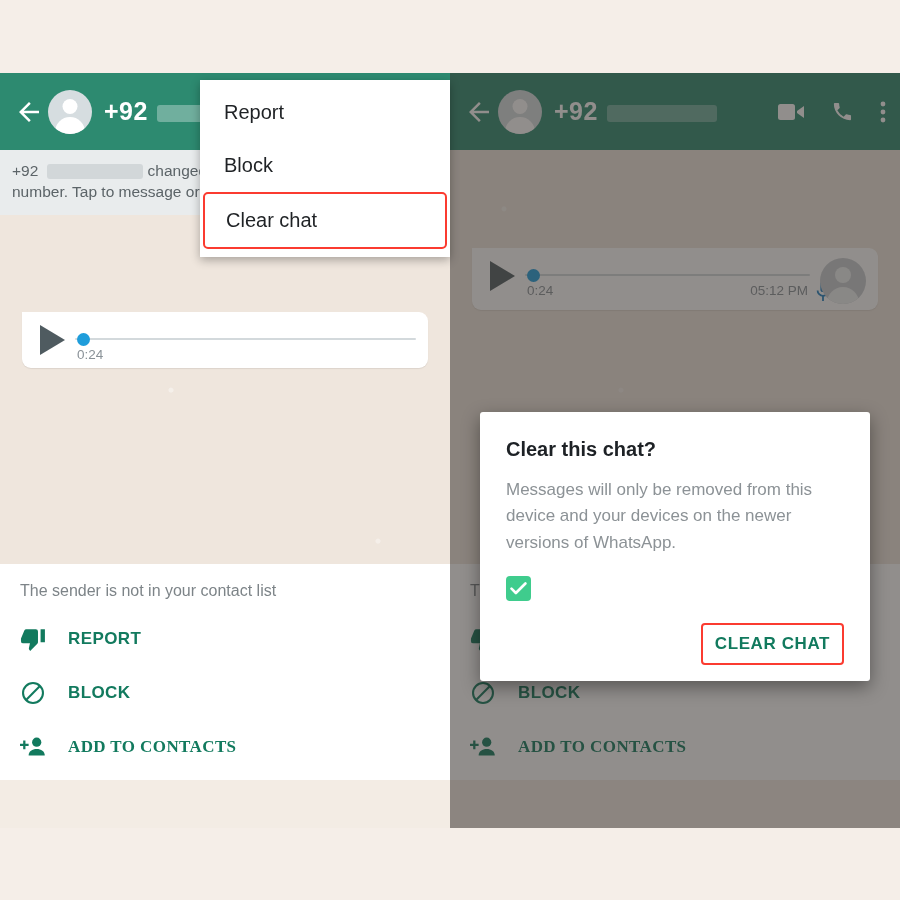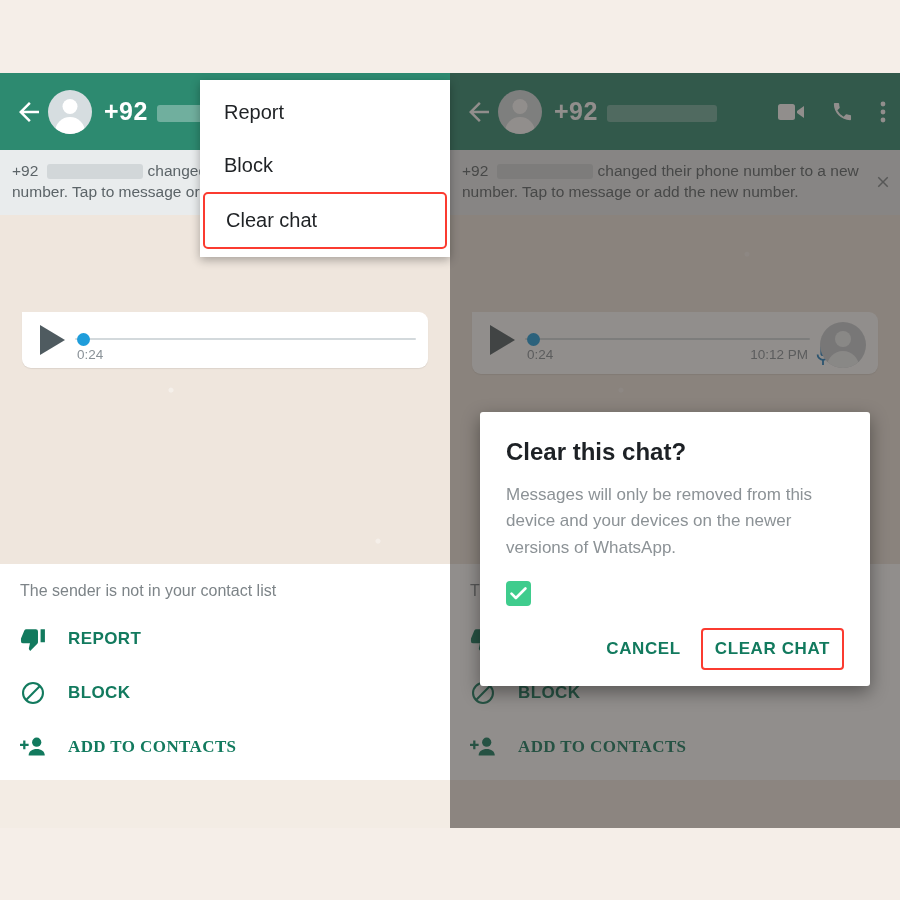--- a/index.html
+++ b/index.html
@@ -82,21 +82,21 @@
   .strip{position:absolute;left:0;right:0;bottom:0;height:48px;background:#f3ece4;}
 
   
   .menu{position:absolute;left:200px;top:80px;width:250px;background:#fff;box-shadow:0 3px 9px rgba(0,0,0,.3);z-index:9;padding:6px 0 8px;box-sizing:border-box;}
   .mitem{padding:15px 0 15px 24px;font-size:20px;color:#1f2225;}
   .mitem.hl{border:2.5px solid #fb3b30;border-radius:5px;margin:0 3px;padding-left:21px;}
 
   
   .dim{position:absolute;inset:0;background:rgba(55,50,46,.55);z-index:5;}
   .dialog{position:absolute;left:30px;top:339px;width:390px;background:#fff;border-radius:3px;box-shadow:0 6px 18px rgba(0,0,0,.4);z-index:6;padding:26px 26px 16px;box-sizing:border-box;}
-  .dlg-title{font-size:24px;color:#1d2125;font-weight:bold;margin:0 0 16px;}
+  .dlg-title{font-size:20px;color:#1d2125;font-weight:bold;margin:0 0 16px;}
   .dlg-body{font-size:17px;color:#8c9296;line-height:1.55;margin:0 0 20px;}
   .dlg-check{display:flex;align-items:flex-start;margin-bottom:22px;}
   .cbox{width:25px;height:25px;border-radius:4px;background:#3fcc8d;flex:0 0 auto;margin-right:18px;position:relative;}
   .cbox svg{position:absolute;left:4px;top:5px;}
   .dlg-check .ctext{font-size:16.5px;color:#8c9296;line-height:1.38;}
   .dlg-actions{display:flex;justify-content:flex-end;align-items:center;gap:6px;}
   .btn{color:#127a5e;font-size:17px;font-weight:bold;letter-spacing:.6px;padding:10px 14px;}
   .btn.outlined{border:2.5px solid #fb3b30;border-radius:4px;padding:9px 12px;}
 </style>
 </head>
@@ -216,43 +216,36 @@
           <path d="M6.6 10.8a15 15 0 0 0 6.6 6.6l2.2-2.2a1 1 0 0 1 1-.24c1.1.37 2.3.57 3.5.57a1 1 0 0 1 1 1V20a1 1 0 0 1-1 1A17 17 0 0 1 3 4a1 1 0 0 1 1-1h3.5a1 1 0 0 1 1 1c0 1.25.2 2.45.57 3.57a1 1 0 0 1-.25 1z" fill="#fff"></path>
         </svg>
         <svg width="6" height="24" viewBox="0 0 6 24">
           <circle cx="3" cy="4" r="2.4" fill="#fff"></circle>
             <circle cx="3" cy="12" r="2.4" fill="#fff"></circle>
             <circle cx="3" cy="20" r="2.4" fill="#fff"></circle>
         </svg>
       </div>
     </div>
 
-    <div class="sysbanner">
-      <span>+92</span><span class="redact" style="width:96px"></span>
-      <span>changed their phone number to a new number. Tap to message or add the new number.</span>
-      <svg class="banner-x" viewBox="0 0 24 24">
-        <path d="M19 6.4L17.6 5 12 10.6 6.4 5 5 6.4 10.6 12 5 17.6 6.4 19 12 13.4 17.6 19 19 17.6 13.4 12z" fill="#5c6468"></path>
-      </svg>
-    </div>
 
     <div class="encwrap">
       <div class="encrypt">
         <span class="lock"></span><span>Messages and calls are end-to-end encrypted. No one outside of this chat, not even WhatsApp, can read or listen to them. Tap to learn more.</span>
       </div>
     </div>
 
     <div class="vrow">
       <div class="voice">
         <div class="play"></div>
         <div class="seek">
           <div class="track"></div>
           <div class="knob"></div>
           <div class="vmeta">
             <span>0:24</span>
-            <span>10:12 PM</span>
+            <span>05:12 PM</span>
           </div>
         </div>
         <svg class="mic" width="14" height="24" viewBox="0 0 14 24">
           <rect x="4.4" y="1" width="5.2" height="11" rx="2.6" fill="#1f7fc0"></rect>
           <path d="M1.6 10.4a5.4 5.4 0 0 0 10.8 0" fill="none" stroke="#1f7fc0" stroke-width="1.8"></path>
           <line x1="7" y1="16" x2="7" y2="21" stroke="#1f7fc0" stroke-width="1.8"></line>
         </svg>
         <div class="vavatar">
           <div class="head"></div>
             <div class="body"></div>
@@ -303,21 +296,20 @@
       <h2 class="dlg-title">Clear this chat?</h2>
       <p class="dlg-body">Messages will only be removed from this device and your devices on the newer versions of WhatsApp.</p>
       <div class="dlg-check">
         <span class="cbox">
           <svg width="17" height="15" viewBox="0 0 17 15">
               <path d="M1.5 7.6l4.4 4.4L15.4 2.5" fill="none" stroke="#fff" stroke-width="2.6" stroke-linecap="round" stroke-linejoin="round"></path>
             </svg>
         </span>
       </div>
       <div class="dlg-actions">
-        <span class="btn">CANCEL</span>
         <span class="btn outlined">CLEAR CHAT</span>
       </div>
     </div>
   </div>
 
   <div class="menu">
     <div class="mitem">Report</div>
     <div class="mitem">Block</div>
     <div class="mitem hl">Clear chat</div>
   </div>

